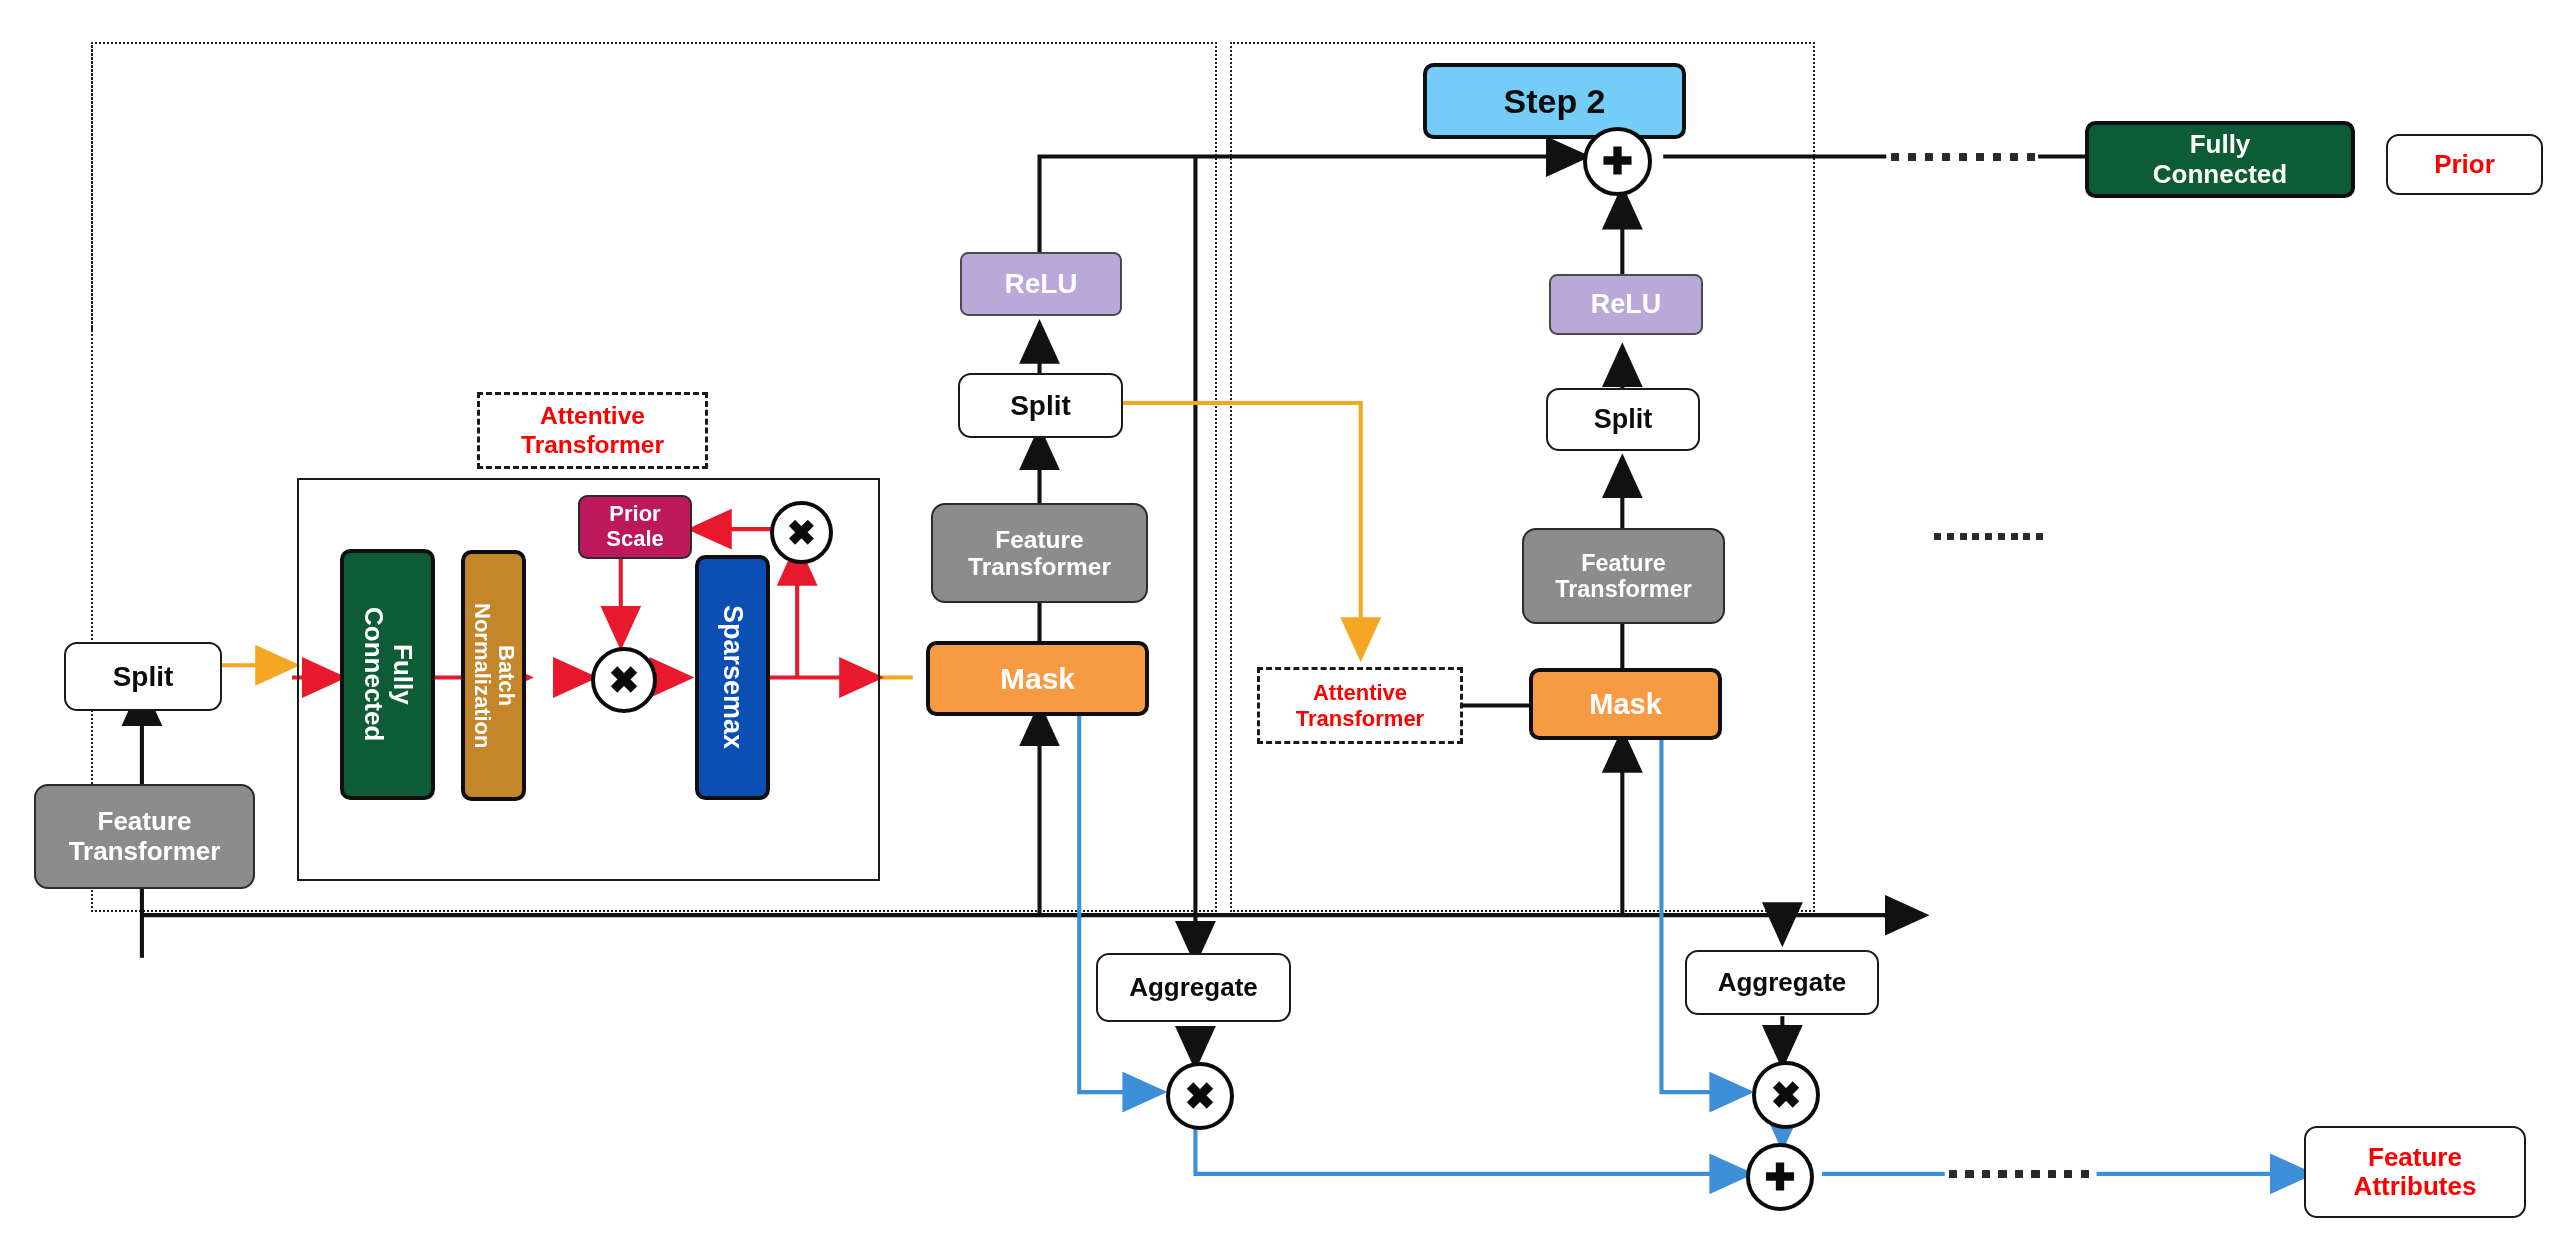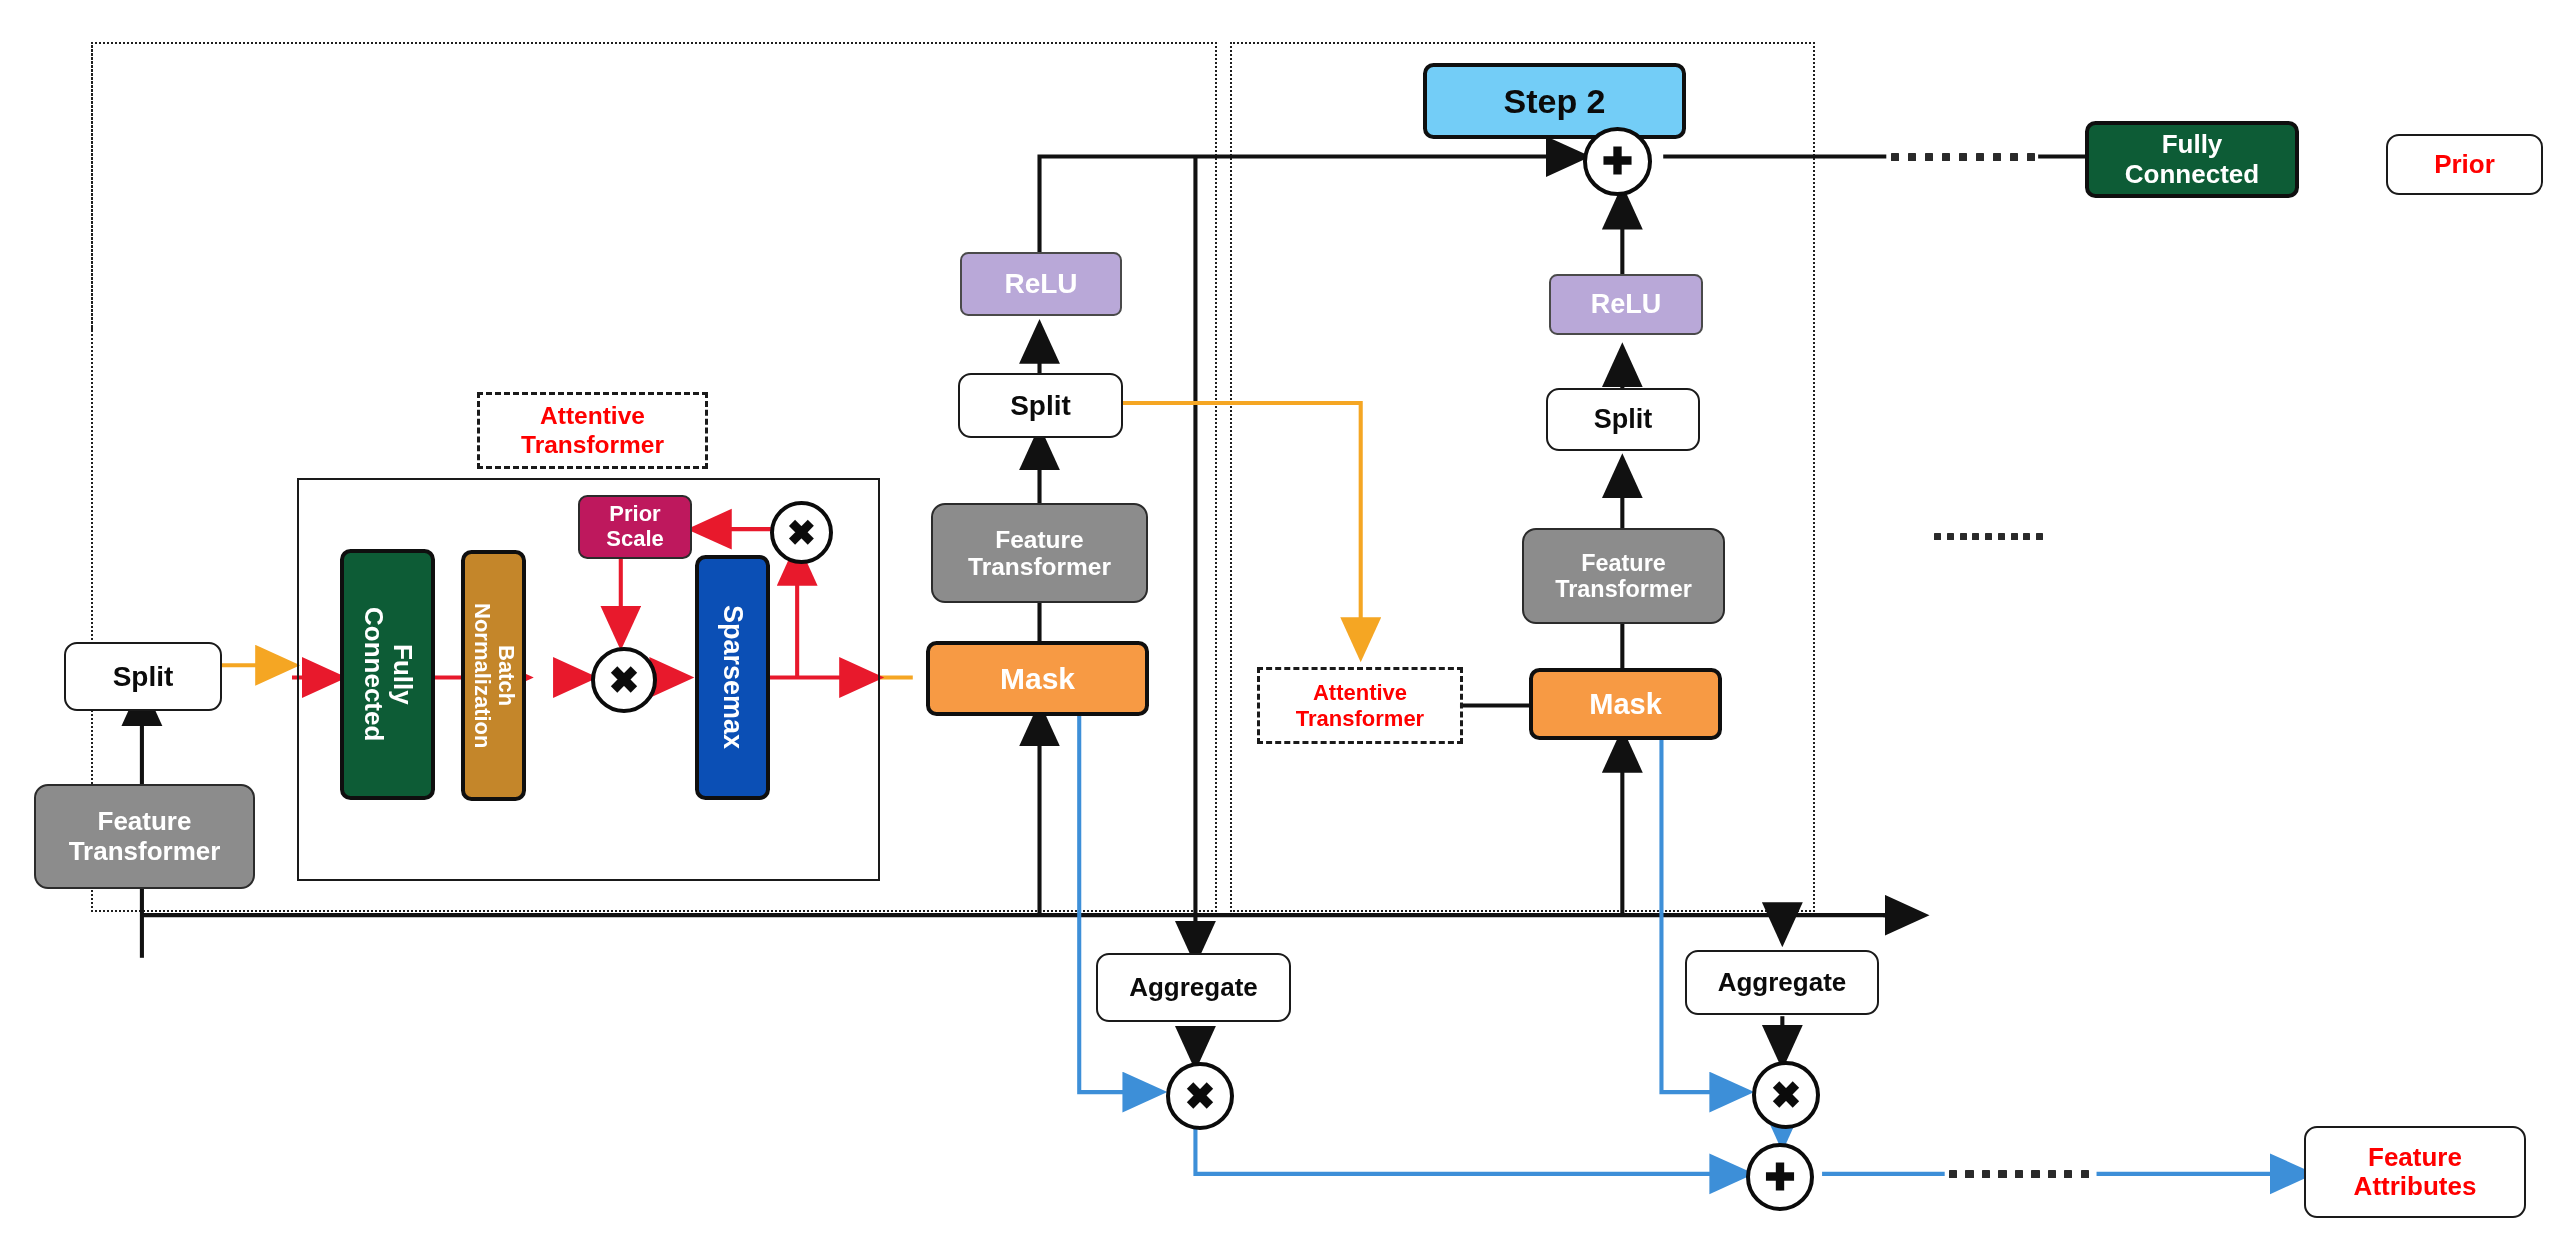--- a/index.html
+++ b/index.html
@@ -172,21 +172,21 @@
   <div class="node rb-thin white" style="left:1546px;top:388px;width:154px;height:63px;font-size:27px;">Split</div>
 
   <div class="node purple" style="left:1549px;top:274px;width:154px;height:61px;font-size:27px;">ReLU</div>
 
   <div class="node rb-thin white" style="left:1685px;top:950px;width:194px;height:65px;font-size:26px;">Aggregate</div>
 
   <div class="op" style="left:1752px;top:1061px;width:60px;height:60px;font-size:37px;">✖</div>
 
   <div class="op" style="left:1583px;top:127px;width:61px;height:61px;font-size:37px;">✚</div>
 
-  <div class="node rb green" style="left:2085px;top:121px;width:214px;height:77px;font-size:26px;white-space:pre-line;">Fully
+  <div class="node rb green" style="left:2085px;top:121px;width:270px;height:77px;font-size:26px;white-space:pre-line;">Fully
 Connected</div>
 
   <div class="node rb-thin white redtxt" style="left:2386px;top:134px;width:157px;height:61px;font-size:26px;color:#ff0000;">Prior</div>
 
   <div class="op" style="left:1746px;top:1143px;width:60px;height:60px;font-size:37px;">✚</div>
 
   <div class="node rb-thin white redtxt" style="left:2304px;top:1126px;width:222px;height:92px;font-size:26px;color:#ff0000;white-space:pre-line;">Feature
 Attributes</div>
 
   <div class="ell" style="left:1891px;top:153px;width:144px;height:8.2px;">

